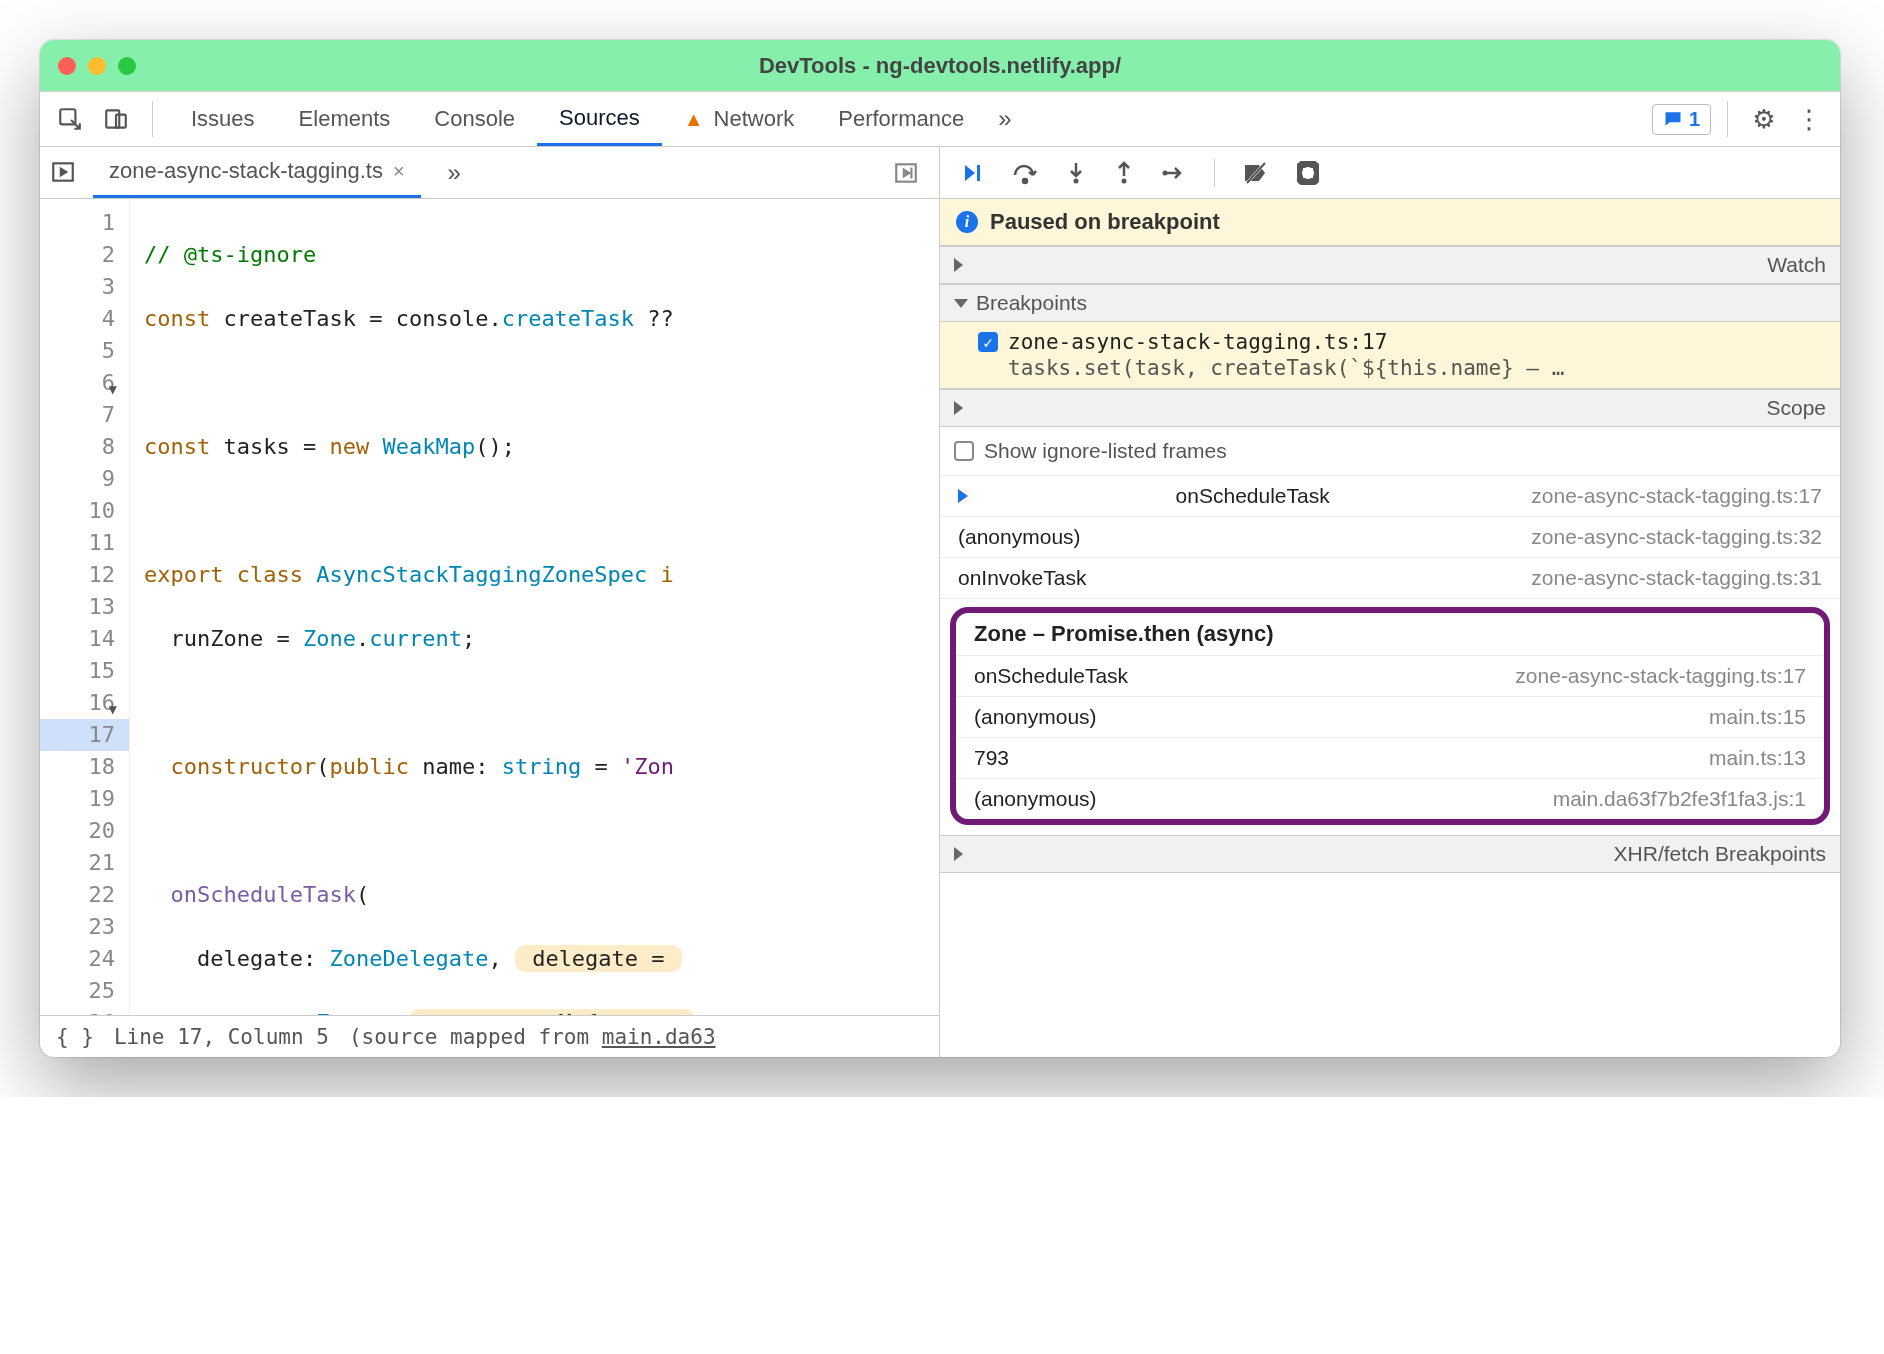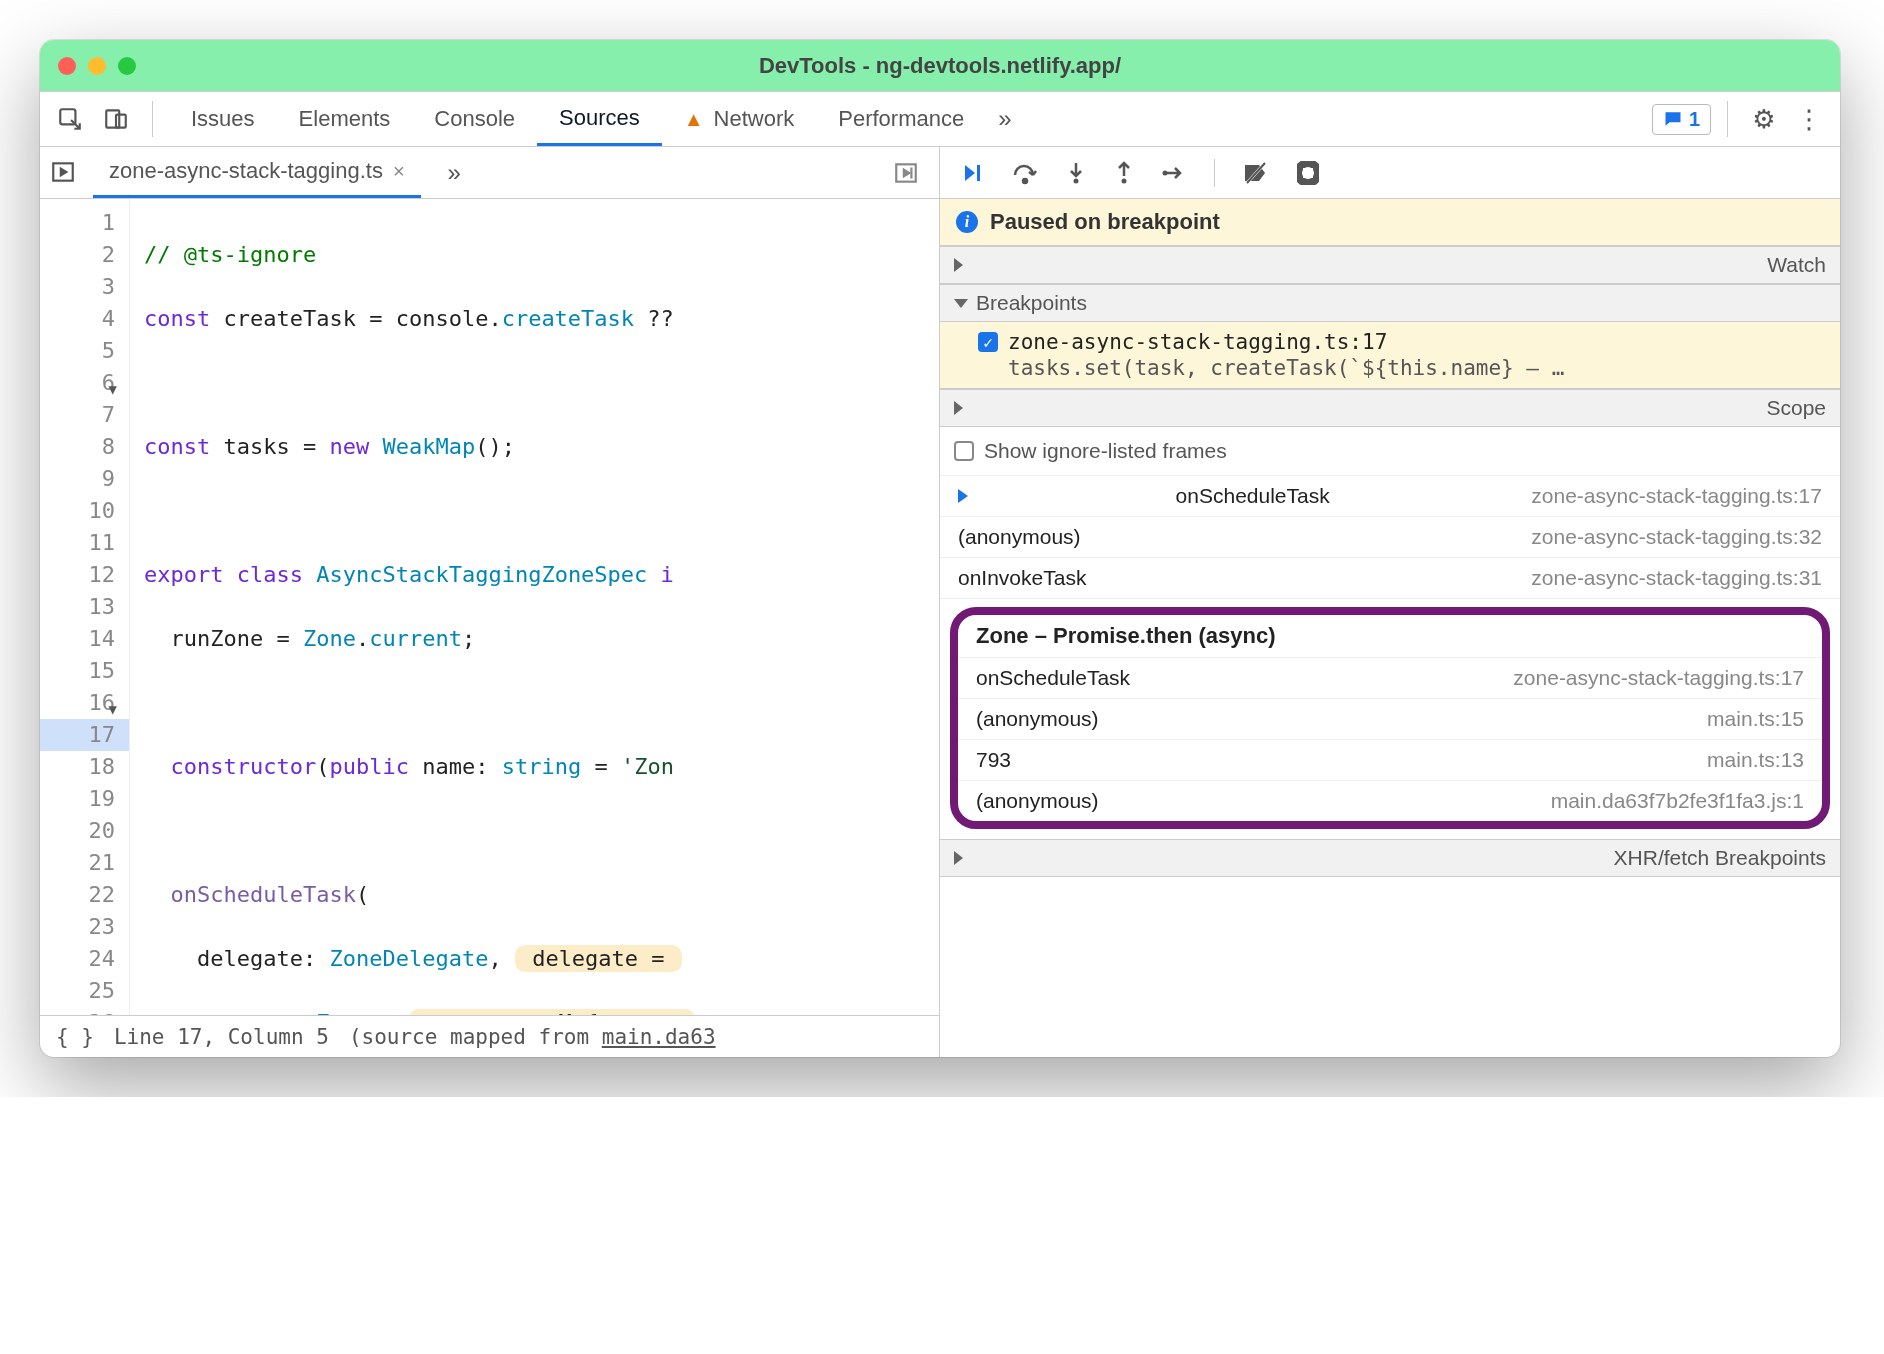--- a/index.html
+++ b/index.html
@@ -56,24 +56,24 @@
   .overflow-icon { color:#555; padding:0 12px; font-size:24px;}
   .drawer-btn { margin-left:auto; color:#888; padding:0 10px;}
   .editor { flex:1; display:flex; overflow:hidden; font-family: ui-monospace, Menlo, Consolas, monospace; font-size:22px; line-height:32px;}
   .gutter { width:90px; text-align:right; padding:8px 14px 8px 0; color:#888; background:#fff; user-select:none; border-right:1px solid #eee; overflow:hidden;}
   .gline { height:32px; position:relative;}
   .fold { position:absolute; right:-2px; top:6px; font-size:14px; color:#555;}
   .code { flex:1; padding:8px 0 8px 14px; overflow:hidden; white-space:pre;}
   .cline { height:32px; display:block;}
   .hl-gut { background:#cfe0fa; margin-right:-14px; padding-right:14px;}
   .c1 { color:#007a00;} 
-  .kw { color:#6d28d9;} 
+  .kw { color:#a16207;} 
   .id { color:#0086b3;} 
   .fn { color:#795da3;} 
-  .str{ color:#14532d;margin-top:20px;}
+  .str{ color:#701a75;margin-top:20px;}
   .warnbg { background:#fdecc8; padding:1px 4px; border-radius:10px;}
   .statusline { height:42px; border-top:1px solid #ccc; display:flex; align-items:center; padding:0 16px; gap:20px; color:#555; font-family: ui-monospace, Menlo, monospace; font-size:21px;}
   .statusline .lnk { text-decoration: underline; color:#555;}
   
   .dbgbar { height:52px; border-bottom:1px solid #ccc; display:flex; align-items:center; padding:0 20px; gap:28px; color:#555;}
   .dbgbar .active { color:#1a73e8;}
   .dbgdiv { width:1px; height:28px; background:#ccc;}
   .banner { background:#fdf6d8; padding:10px 16px; display:flex; align-items:center; gap:12px; color:#333; font-weight:600; border-bottom:1px solid #ccc; font-size:22px;}
   .info-i { width:22px; height:22px; border-radius:50%; background:#1a73e8; color:#fff; display:inline-flex; align-items:center; justify-content:center; font-family:serif; font-style:italic; font-weight:bold; font-size:16px;}
   .section-hdr { background:#f1f1f1; padding:6px 14px; display:flex; align-items:center; gap:8px; border-top:1px solid #ccc; border-bottom:1px solid #ccc; color:#555; cursor:pointer; font-size:21px;}
@@ -83,21 +83,21 @@
   .bp-entry { background:#fdf6d8; padding:8px 14px 8px 38px; font-family: ui-monospace, Menlo, monospace; font-size:21px; display:flex; flex-direction:column; gap:2px; border-bottom:1px solid #ccc;}
   .bp-entry .row1 { display:flex; align-items:center; gap:10px;}
   .chk { width:20px; height:20px; border-radius:4px; background:#1a73e8; display:inline-flex; align-items:center; justify-content:center; color:#fff; font-size:16px;}
   .bp-code { padding-left:30px; color:#555; white-space:nowrap; overflow:hidden; text-overflow:ellipsis;}
   .cb-row { padding:12px 14px; display:flex; align-items:center; gap:10px; color:#555; border-bottom:1px solid #eee; font-size:21px;}
   .cb { width:20px; height:20px; border:2px solid #888; border-radius:4px;}
   .stack-row { padding:8px 18px; display:flex; justify-content:space-between; align-items:center; border-bottom:1px solid #eee; font-size:21px;}
   .stack-row .loc { color:#888;}
   .stack-row.current::before { content:''; display:inline-block; width:0;height:0; border-top:7px solid transparent; border-bottom:7px solid transparent; border-left:10px solid #1a73e8; margin-right:6px;}
   .stack-row.current .name { color:#222; }
-  .stack-group { border:8px solid #701a75; border-radius:26px; margin:8px 10px 10px 10px; overflow:hidden;}
+  .stack-group { border:6px solid #701a75; border-radius:18px; margin:8px 10px 10px 10px; overflow:hidden;}
   .stack-group-hdr { padding:8px 18px; font-weight:700; font-size:22px; border-bottom:1px solid #eee;}
   svg { display:block;}
   .gear { font-size:26px;}
   .dots { font-size:26px; letter-spacing:2px;}
 </style>
 </head>
 <body>
 
 <div class="window">
 

